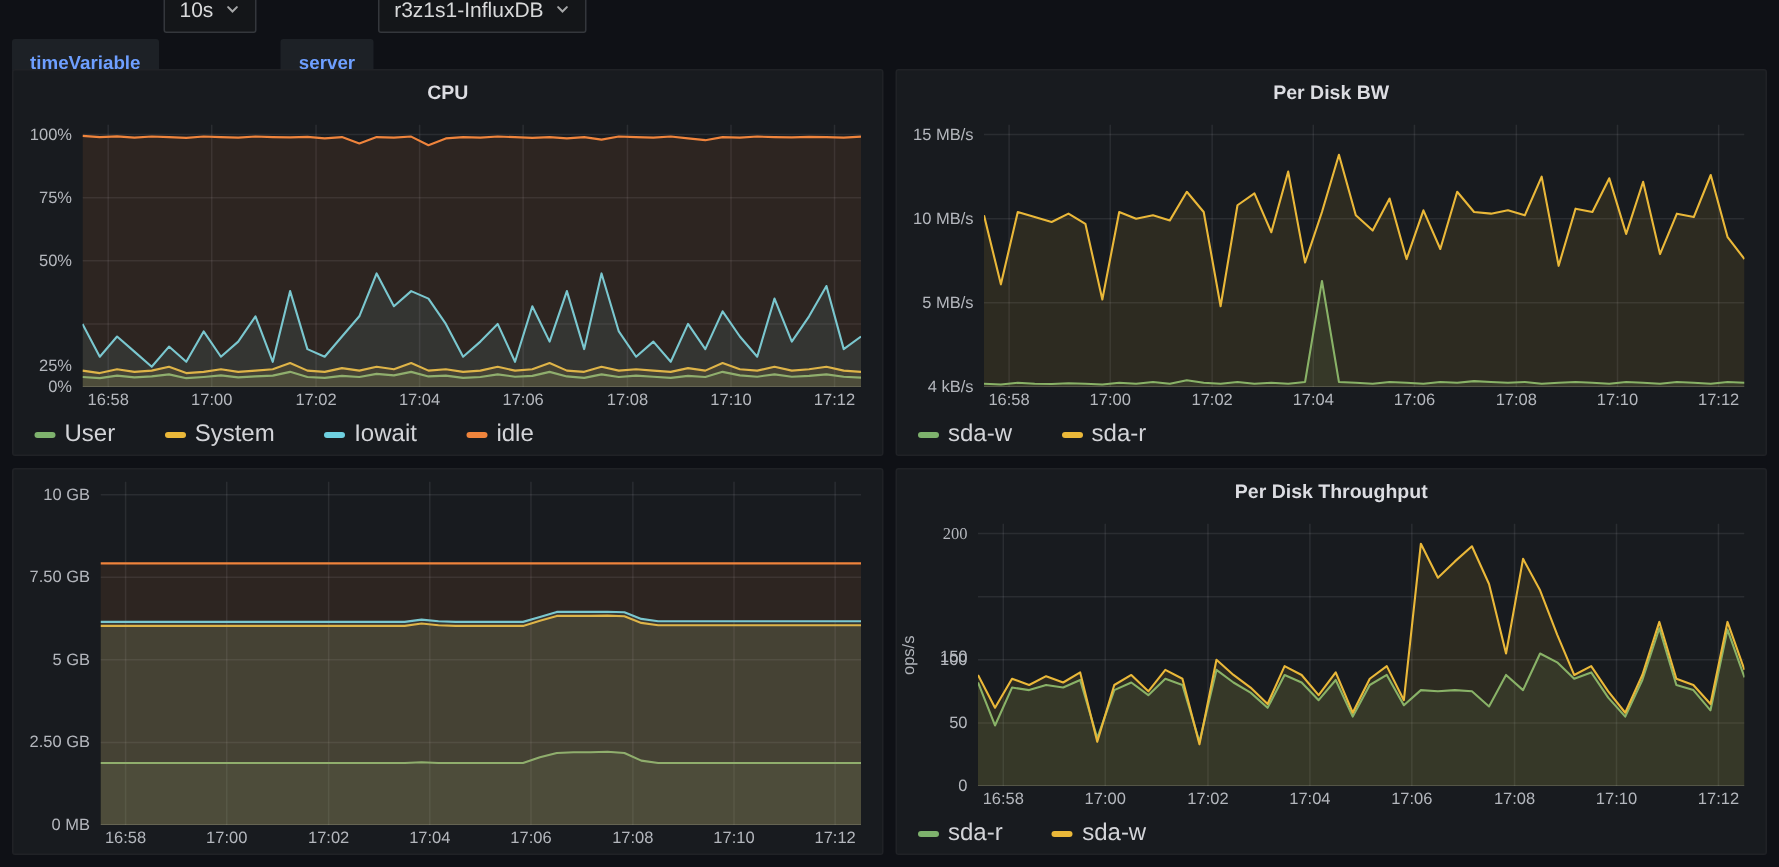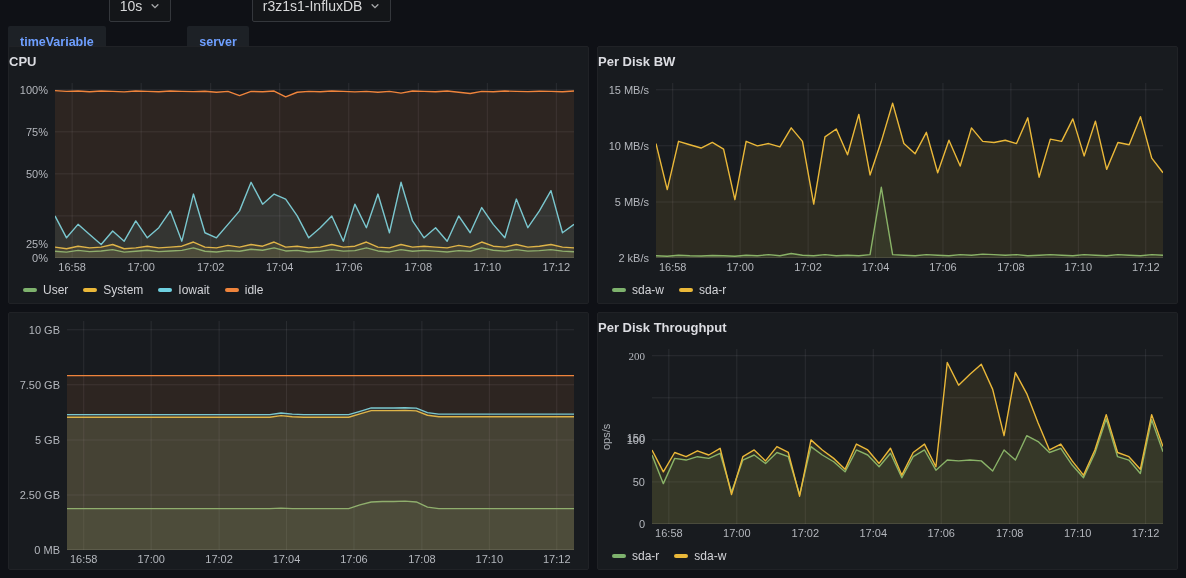--- a/index.html
+++ b/index.html
@@ -9,35 +9,35 @@
   .var-group { display:flex; gap:3px; }
   .var-label { background:#1d2126; color:#6e9fff; font-size:12.5px; font-weight:700;
     padding:0 12px; height:32px; display:flex; align-items:center; border-radius:2px;margin-top:36px; }
   .var-value { background:#141619; border:1px solid #34373c; color:#d8d9da; font-size:14px;
     padding:0 10px; height:32px; display:flex; align-items:center; gap:8px; border-radius:2px; cursor:pointer; }
   .var-value svg { opacity:.75; }
   .dash { display:grid; grid-template-columns:1fr 1fr; grid-template-rows:1fr 1fr;
     gap:8px; padding:0 8px 8px 8px; height:532px; }
   .panel { background:#181b1f; border:1px solid #202226; border-radius:2px;
     display:flex; flex-direction:column; min-width:0; min-height:0; }
-  .panel-header { height:28px; flex:0 0 28px; display:flex; align-items:center; }
+  .panel-header { height:28px; flex:0 0 28px; display:flex; align-items:center; justify-content:center; }
   .panel-title { font-size:13px; font-weight:700; color:#dcdde2; cursor:pointer; }
   .panel-body { flex:1; display:flex; flex-direction:column; min-height:0; padding-top:8px; }
   .chart-row { flex:1; display:flex; min-height:0; padding-right:14px; }
   .ylabel-rot { width:16px; display:flex; align-items:center; justify-content:center;
     font-size:11px; color:#aeb2b8; writing-mode:vertical-rl; transform:rotate(180deg); }
   .y-axis { position:relative; font-size:11px; color:#b4b7bd; }
   .ytick { position:absolute; right:7px; transform:translateY(-50%); white-space:nowrap; }
   .plot-wrap { flex:1; position:relative; min-width:0; }
   .plot-wrap svg { position:absolute; inset:0; width:100%; height:100%; display:block; }
   .x-axis { height:19px; flex:0 0 19px; position:relative; font-size:11px; color:#b4b7bd;
     margin-right:14px; }
   .xtick { position:absolute; top:3px; transform:translateX(-50%); white-space:nowrap; }
-  .legend { height:26px; flex:0 0 26px; display:flex; gap:15px;
-    padding-left:14px; font-size:12px; color:#d3d4d8; }
+  .legend { height:26px; flex:0 0 26px; display:flex; gap:33px;
+    padding-left:14px; font-size:16px; color:#d3d4d8; }
   .legend-item { display:flex; align-items:center; gap:6px; cursor:pointer; }
   .swatch { width:14px; height:4px; border-radius:2px; display:inline-block; }
 </style>
 </head>
 <body>
 
 <div class="toolbar">
   <div class="var-group">
     <div class="var-label">timeVariable</div>
     <div class="var-value">
@@ -128,21 +128,21 @@
         </div>
     </div>
   </div>
   <div class="panel">
     <div class="panel-header">
       <span class="panel-title">Per Disk BW</span>
     </div>
     <div class="panel-body">
       <div class="chart-row">
           <div class="y-axis" style="width: 58px;">
-            <span class="ytick" style="top: 100%;">2 kB/s</span>
+            <span class="ytick" style="top: 100%;">4 kB/s</span>
             <span class="ytick" style="top: 67.9487%;">5 MB/s</span>
             <span class="ytick" style="top: 35.8974%;">10 MB/s</span>
             <span class="ytick" style="top: 3.84615%;">15 MB/s</span>
           </div>
           <div class="plot-wrap">
             <svg viewBox="0 0 1000 300" preserveAspectRatio="none">
               <line x1="33" x2="33" y1="0" y2="300" stroke="rgba(204,204,220,0.10)" vector-effect="non-scaling-stroke"></line>
               <line x1="166" x2="166" y1="0" y2="300" stroke="rgba(204,204,220,0.10)" vector-effect="non-scaling-stroke"></line>
               <line x1="300" x2="300" y1="0" y2="300" stroke="rgba(204,204,220,0.10)" vector-effect="non-scaling-stroke"></line>
               <line x1="433" x2="433" y1="0" y2="300" stroke="rgba(204,204,220,0.10)" vector-effect="non-scaling-stroke"></line>

